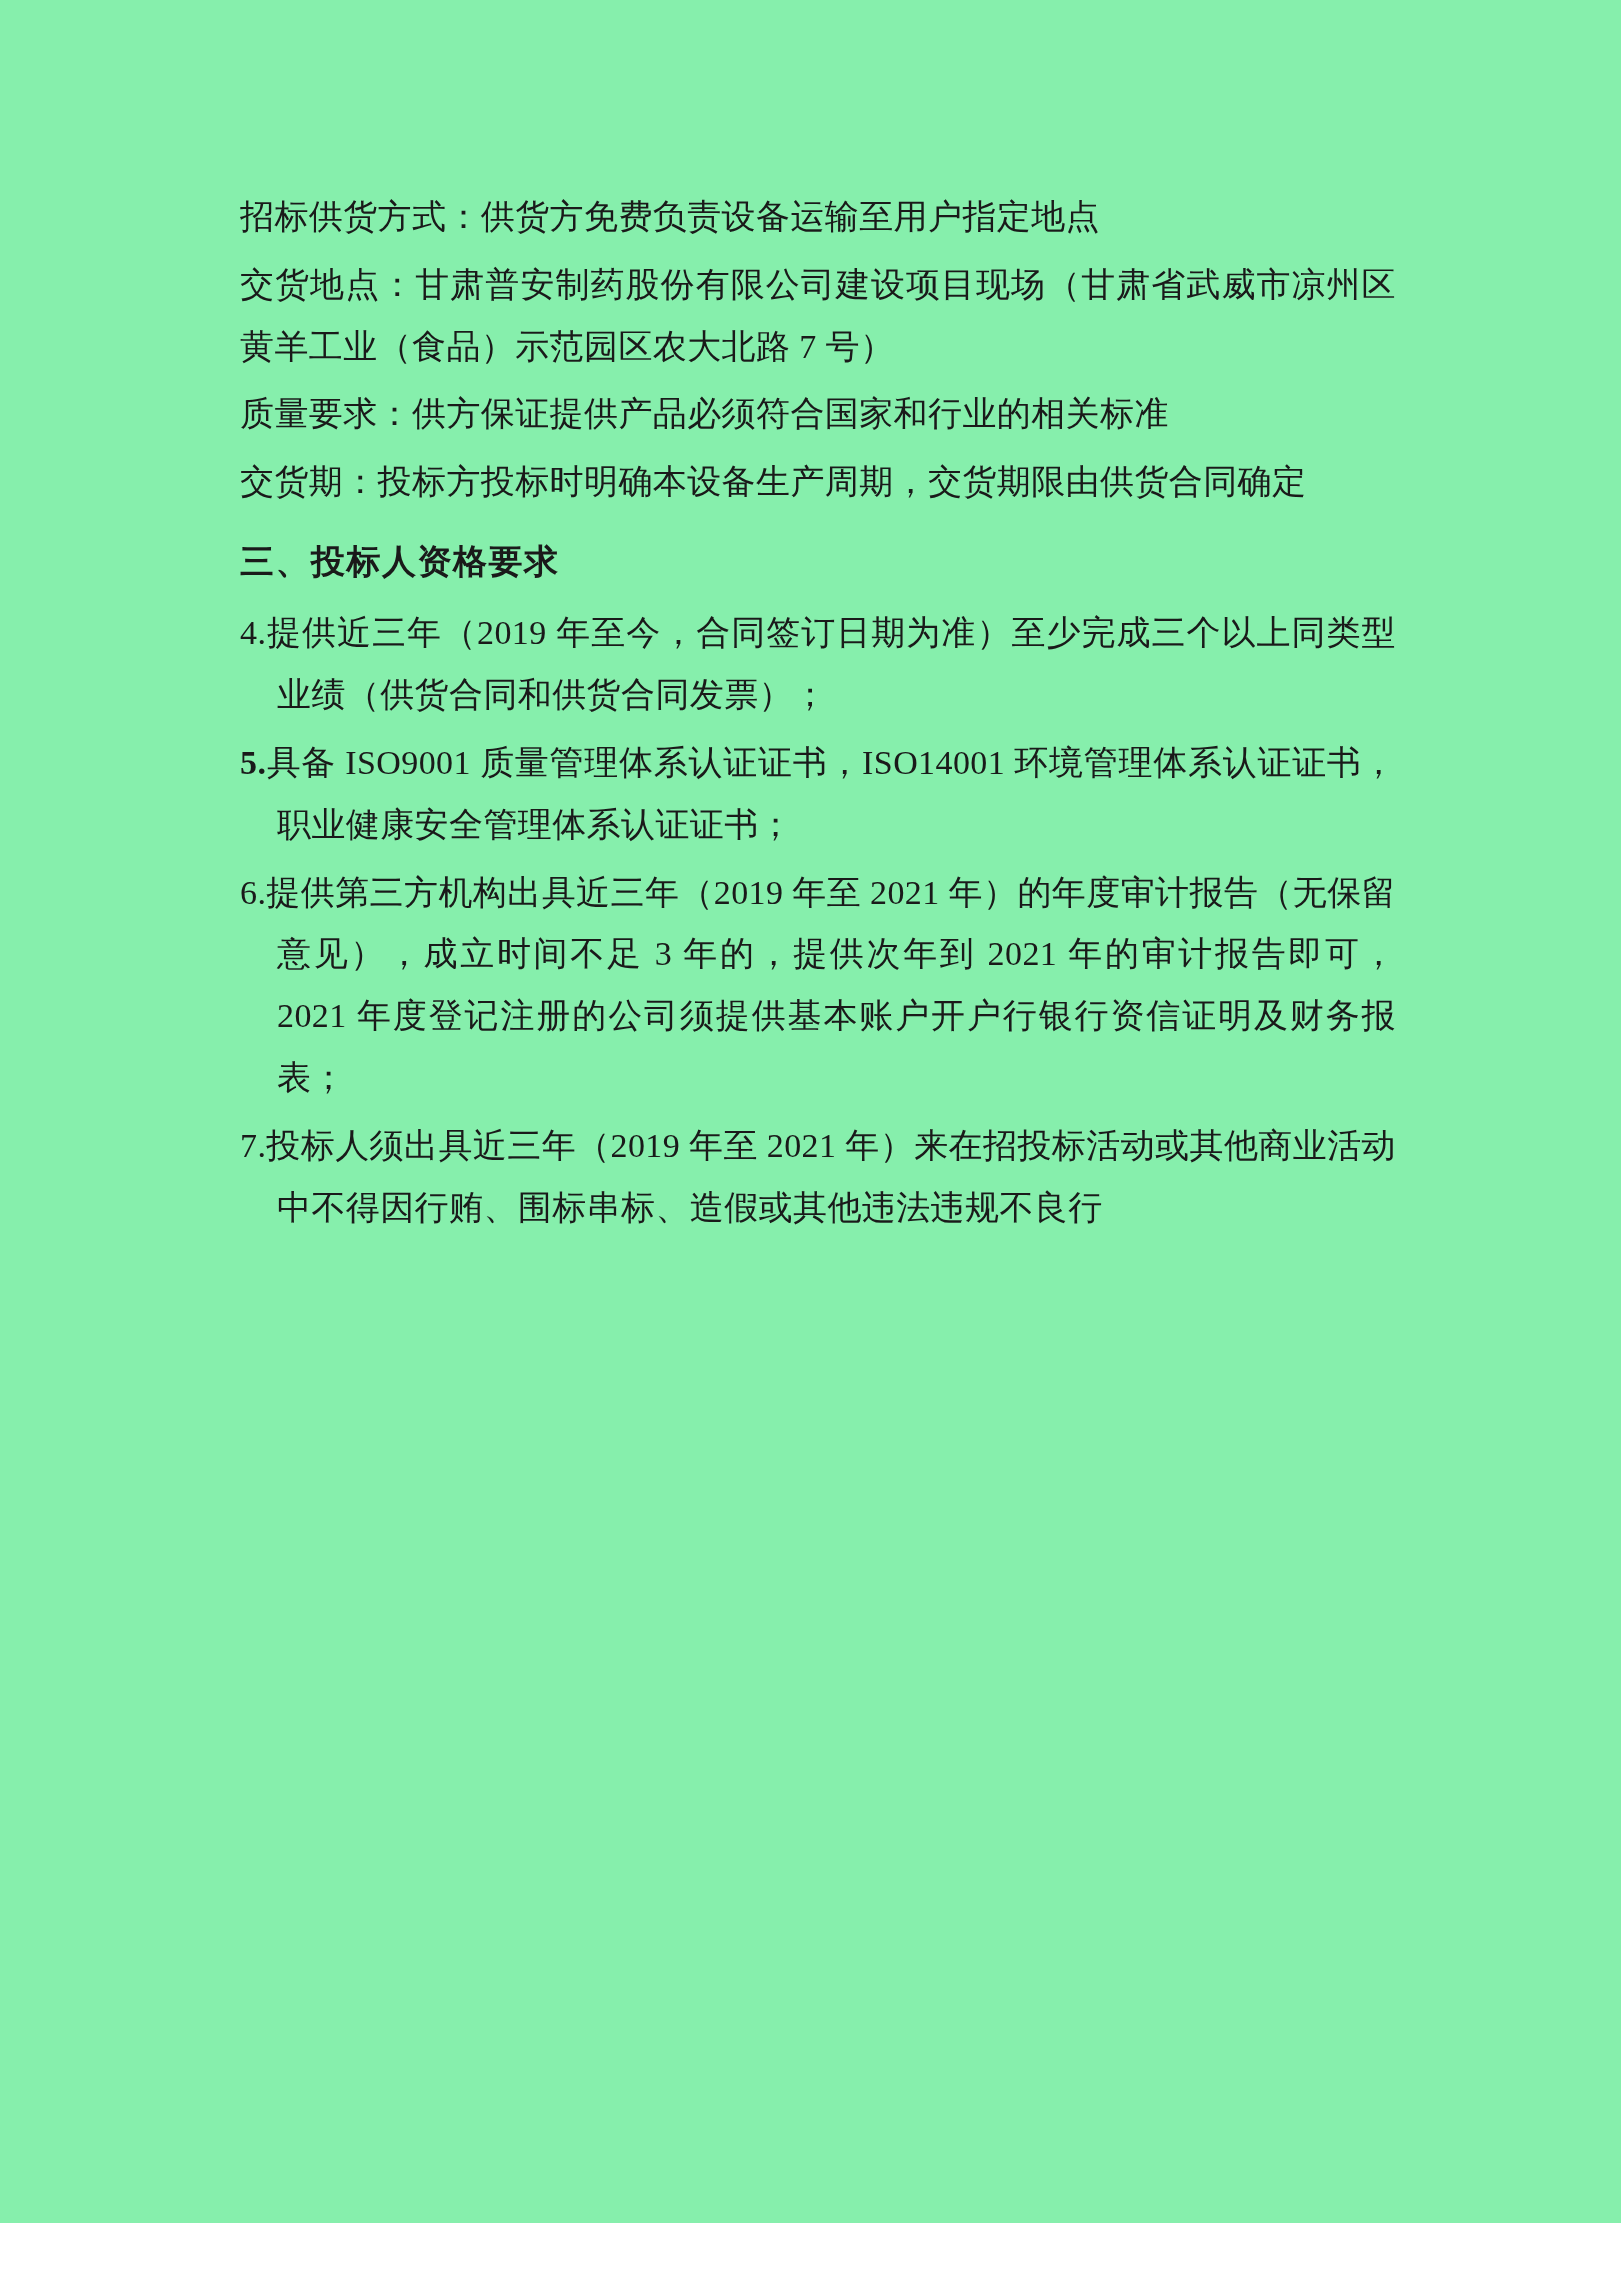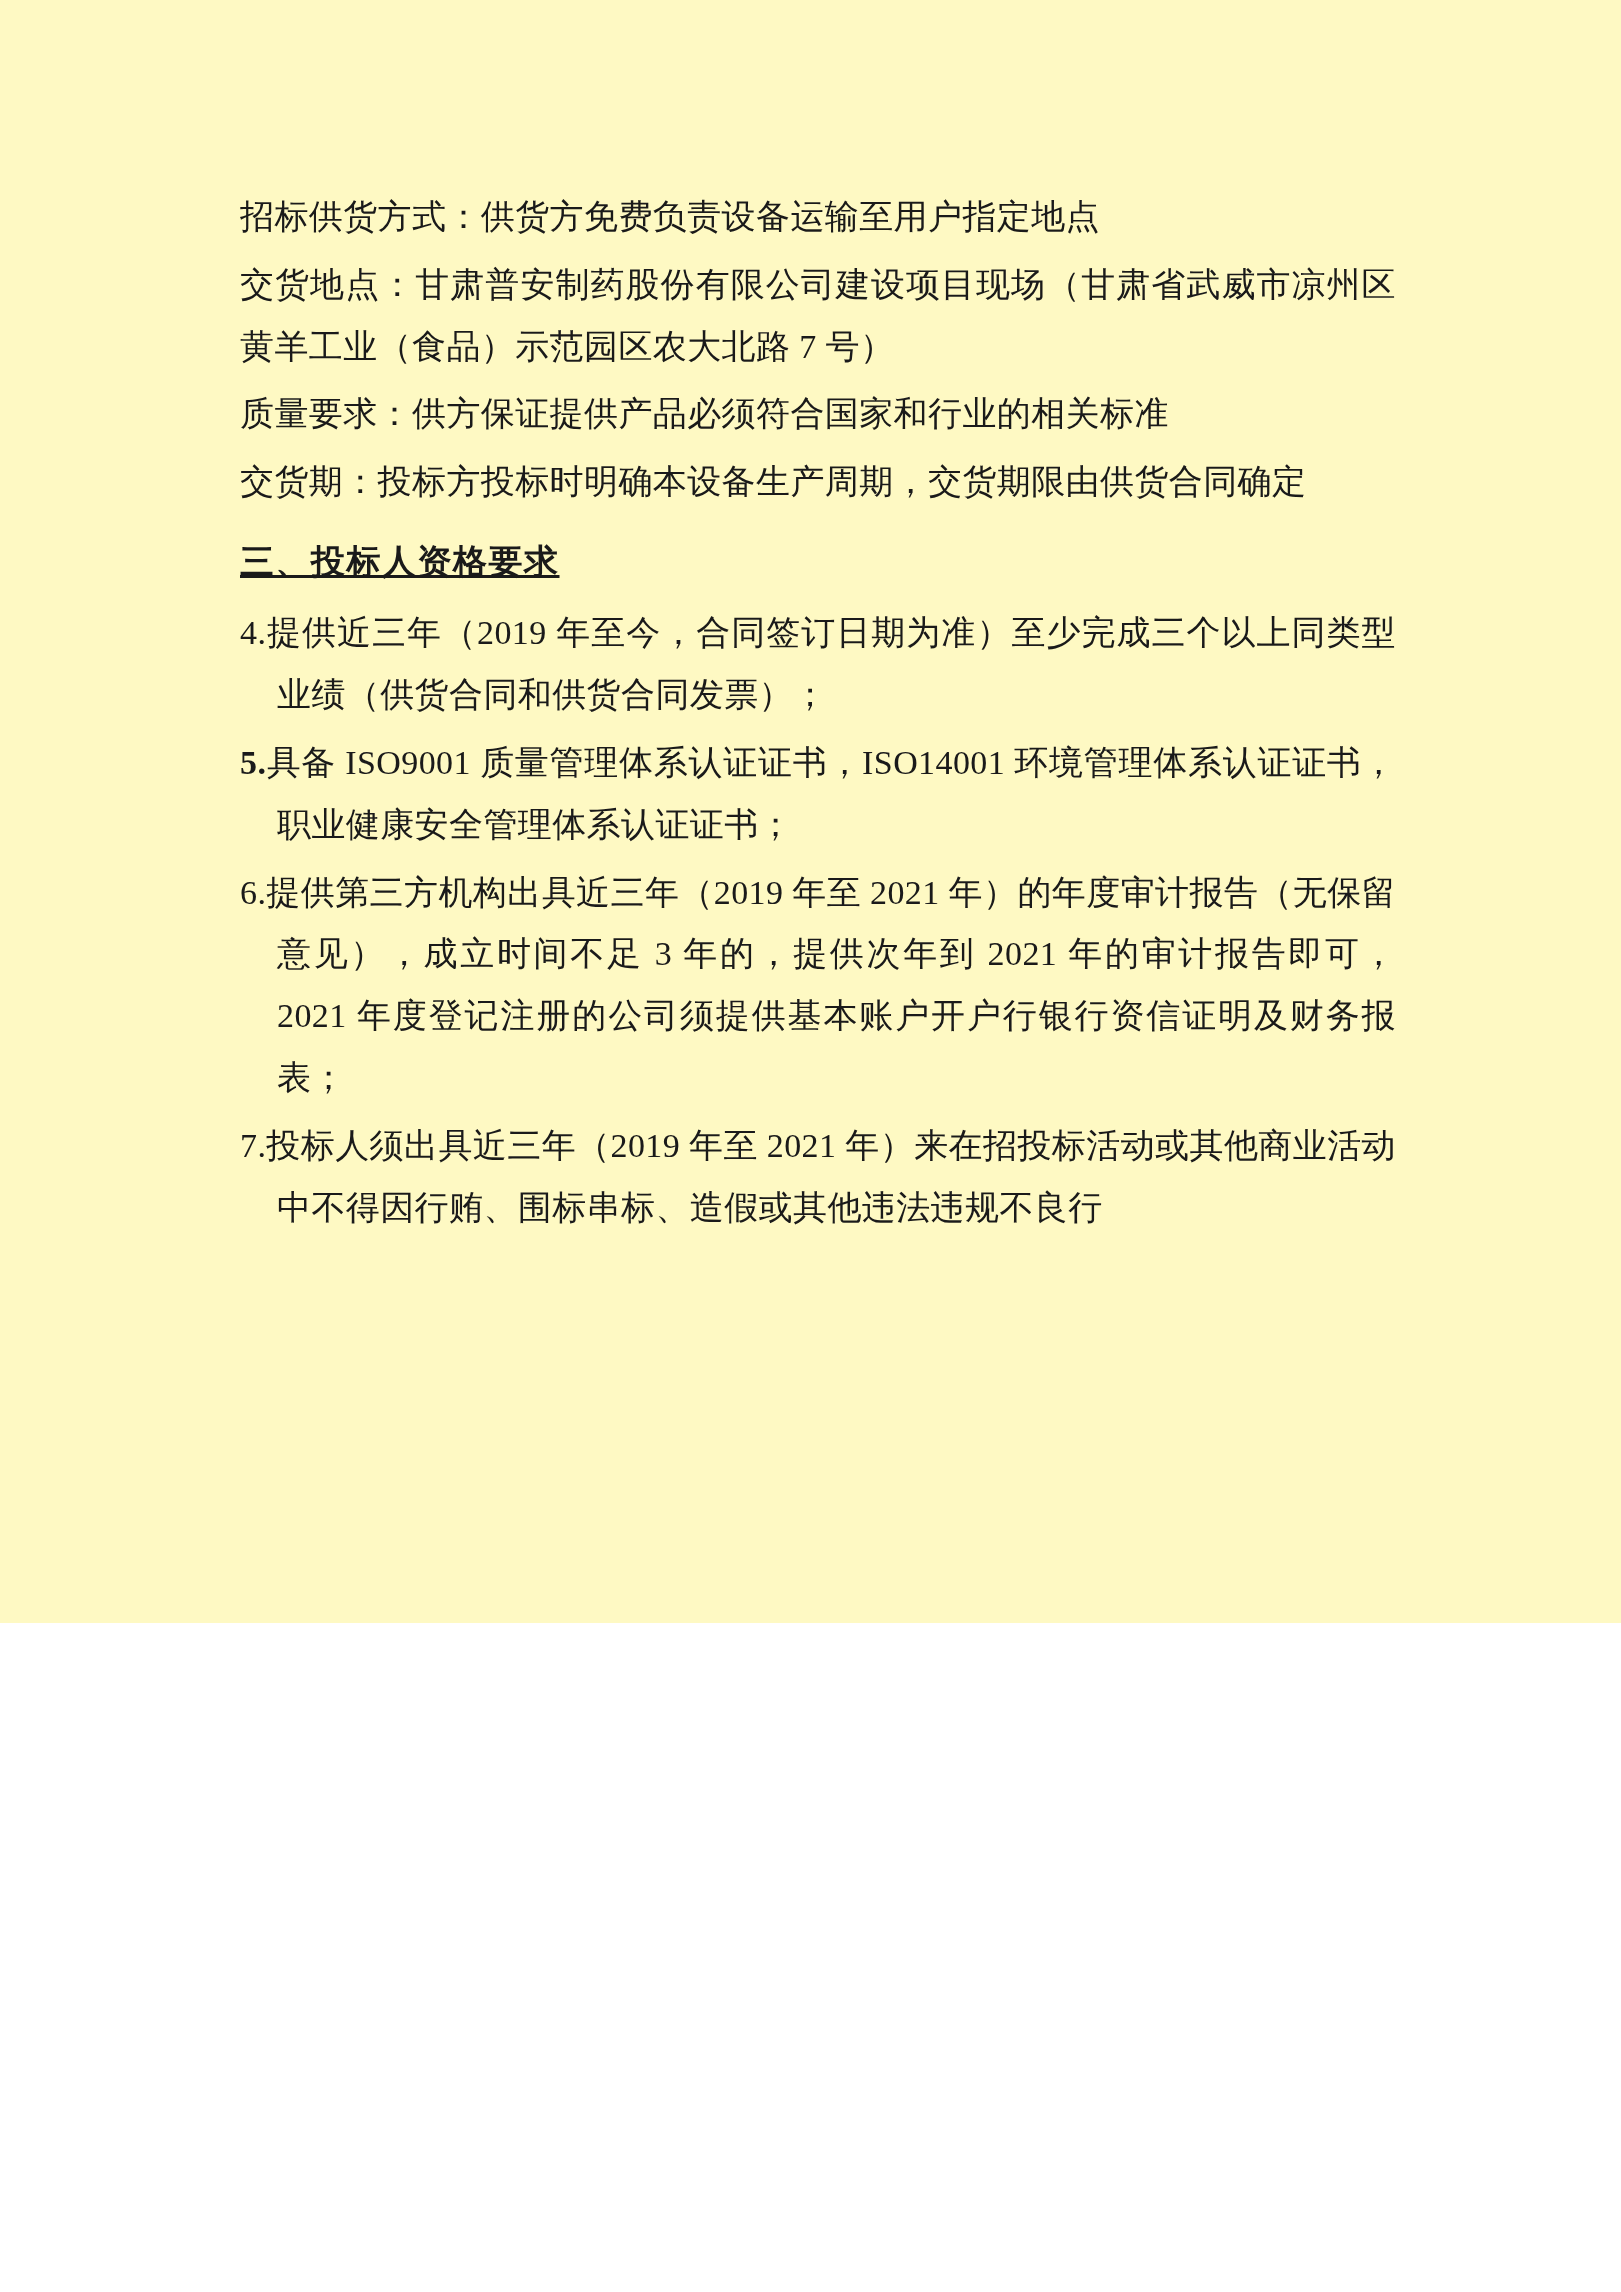--- a/index.html
+++ b/index.html
@@ -10,44 +10,43 @@
   body {
     width: 1621px;
     height: 2293px;
     font-family: "Liberation Serif", "DejaVu Serif", serif;
     color: #1a1a1a;
     -webkit-font-smoothing: antialiased;
   }
   .page {
     position: relative;
     width: 1621px;
-    height: 1623px;
+    height: 2223px;
     box-sizing: border-box;
     padding: 186px 225px 0 240px;
-    background: #fef9c3;
+    background: #86efac;
   }
   .doc-body {
     font-size: 34px;
     line-height: 1.82;
     letter-spacing: 0.4px;
     text-align: justify;
     text-justify: inter-ideograph;
   }
   p {
     margin: 0 0 5.9px 0;
   }
   .para {
     text-indent: 0;
   }
   .heading {
     font-weight: bold;
     font-size: 34px;
     margin: 17.6px 0 9.8px 0;
     letter-spacing: 1.5px;
-    text-decoration: underline;
   }
   .item {
     margin: 0 0 5.9px 0;
   }
   .hang {
     padding-left: 37px;
     text-indent: -37px;
   }
   .bold-num {
     font-weight: bold;

